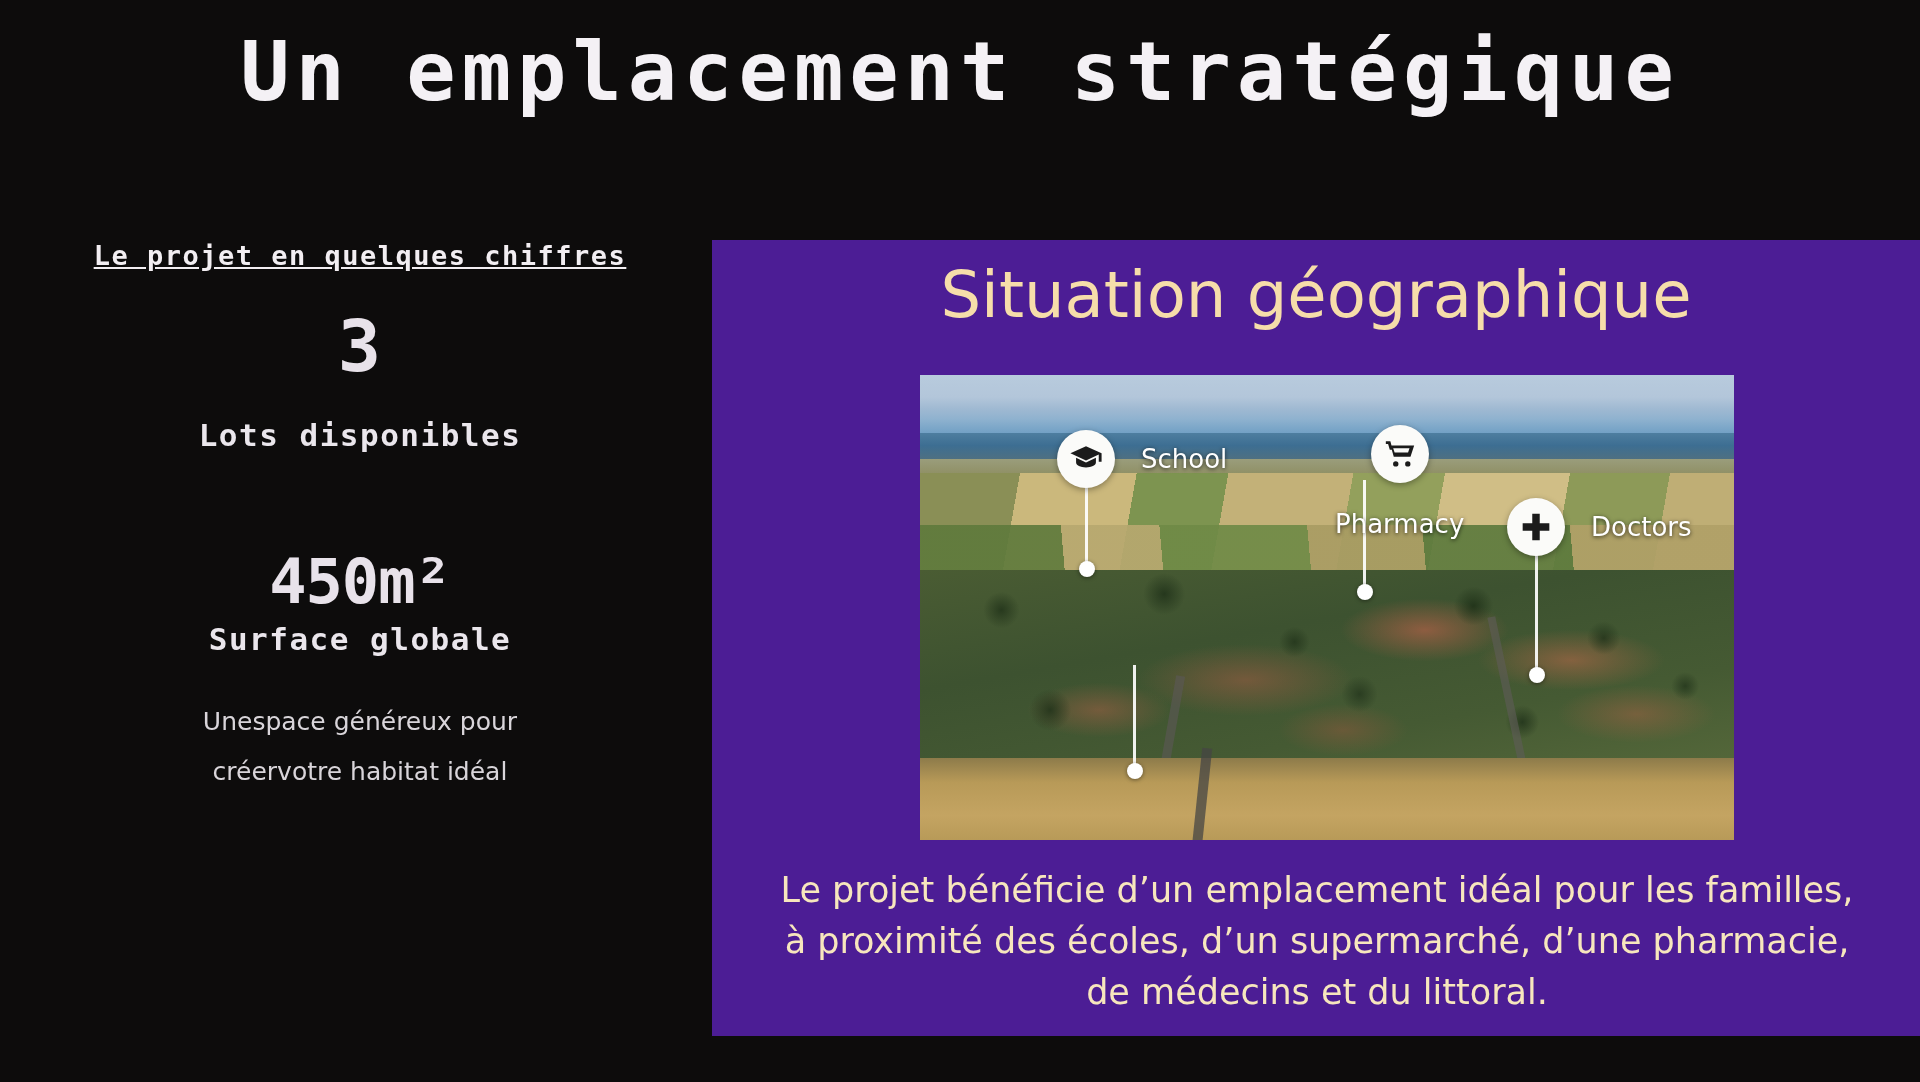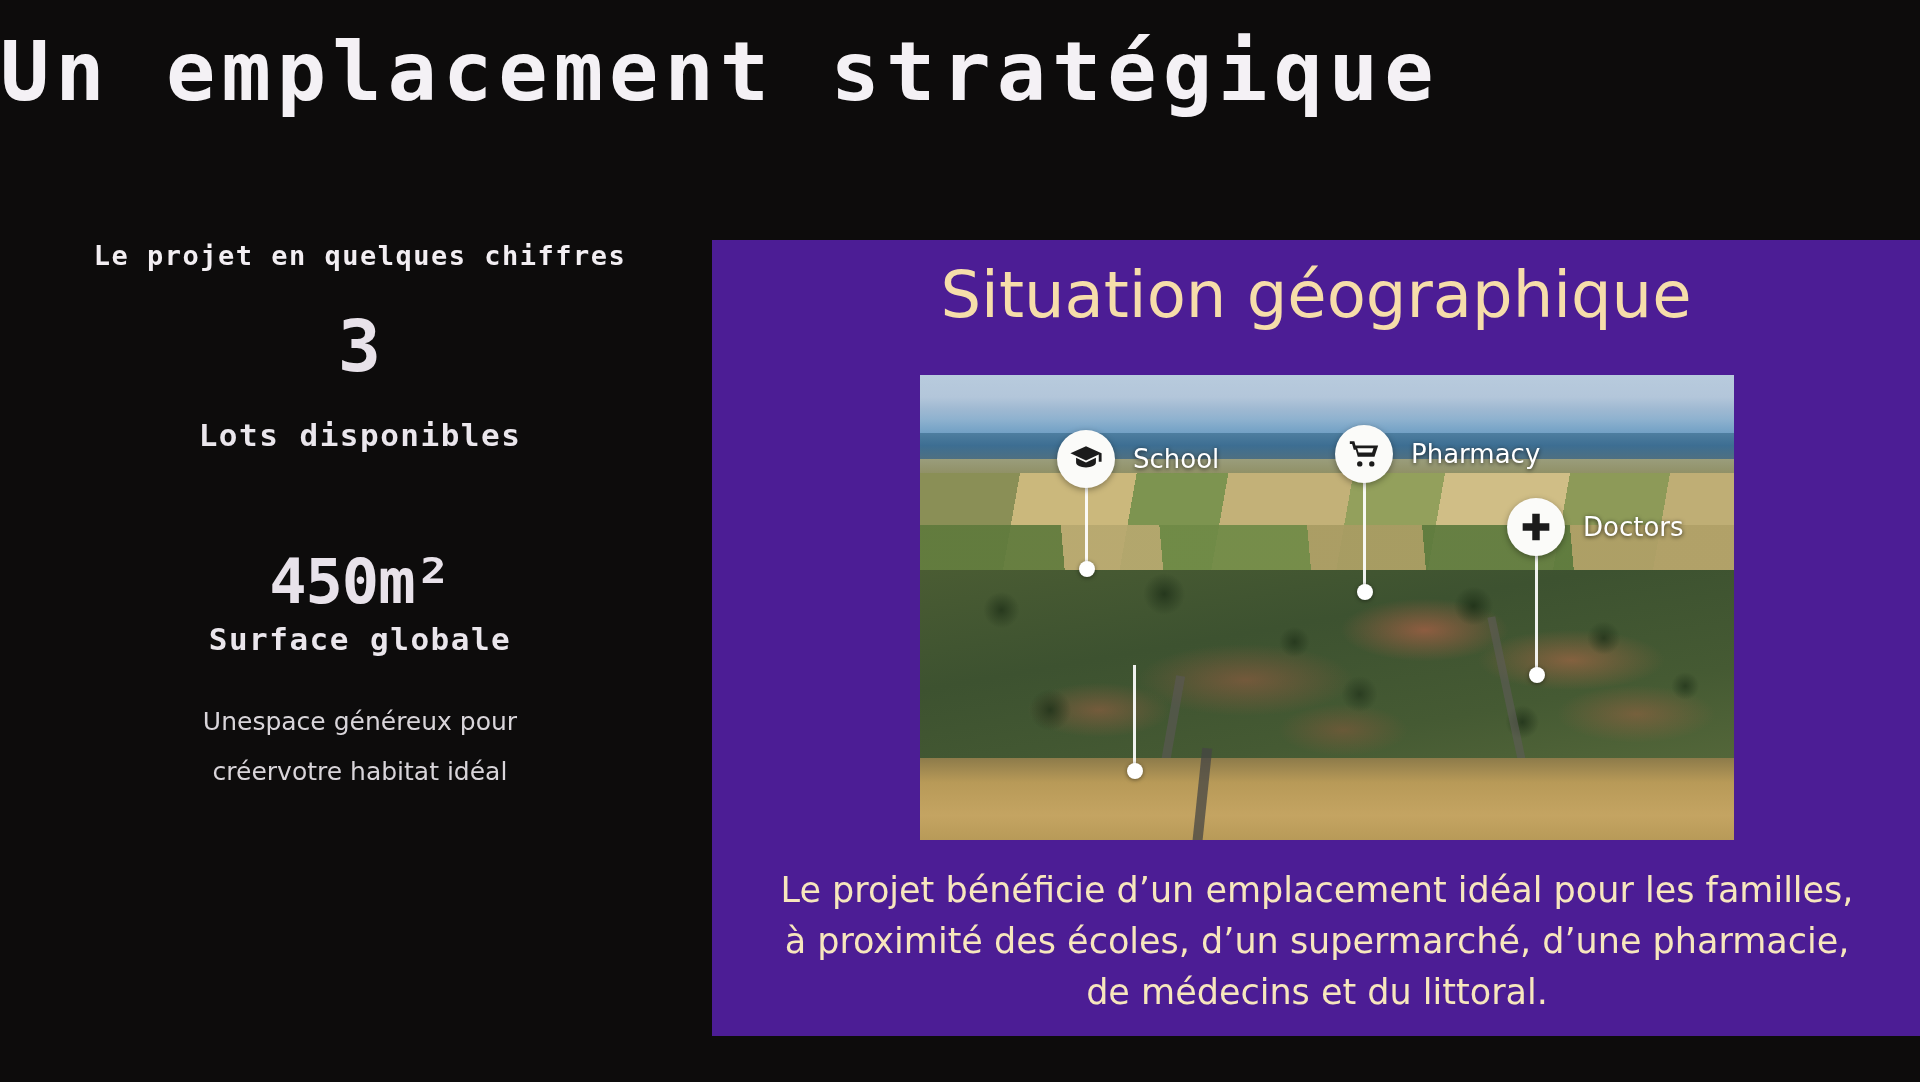--- a/index.html
+++ b/index.html
@@ -22,21 +22,21 @@
     background: #0d0c0c;
     overflow: hidden;
   }
 
   
   .slide-title {
     position: absolute;
     top: 24px;
     left: 0;
     width: 1920px;
-    text-align: left;
+    text-align: center;
     font-family: "DejaVu Sans Mono", monospace;
     font-weight: bold;
     font-size: 82px;
     letter-spacing: 6px;
     color: #f4f1f5;
     white-space: nowrap;
   }
 
   
   .left-col {
@@ -47,20 +47,21 @@
     text-align: center;
   }
   .left-heading {
     font-family: "DejaVu Sans Mono", monospace;
     font-weight: bold;
     font-size: 27px;
     letter-spacing: 1.5px;
     color: #f2eef2;
     margin: 0 0 10px 0;
     white-space: nowrap;
+    text-decoration: underline;
   }
   .stat-block { margin-top: 38px; }
   .stat-block.second { margin-top: 96px; text-align: center; }
 
   .stat-value {
     font-family: "DejaVu Sans Mono", monospace;
     font-weight: bold;
     color: #e8e2ea;
     line-height: 1.05;
   }
@@ -233,21 +234,21 @@
     height: 180px;
     background: rgba(95,92,88,.6);
     transform: rotate(-12deg);
   }
 
   
   .marker {
     position: absolute;
     display: flex;
     align-items: center;
-    gap: 18px;
+    gap: 26px;
   }
   .marker-bubble {
     width: 58px;
     height: 58px;
     border-radius: 50%;
     background: #fbfbf9;
     display: flex;
     align-items: center;
     justify-content: center;
     flex: 0 0 auto;
@@ -334,21 +335,21 @@
           <svg width="34" height="34" viewBox="0 0 24 24" aria-hidden="true">
             <path fill="#1b1b1b" d="M12 3 1 8l11 5 9-4.09V14h2V8L12 3z"></path>
             <path fill="#1b1b1b" d="M5 11.2v3.3c0 1.9 3.1 3.5 7 3.5s7-1.6 7-3.5v-3.3l-7 3.2-7-3.2z"></path>
           </svg>
         </span>
         <span class="marker-label">School</span>
       </div>
 
       <div class="pin-line" style="left:443px; top:105px; height:112px;"></div>
       <div class="pin-dot" style="left:437px; top:209px;"></div>
-      <div class="marker" style="left:415px; top:50px;">
+      <div class="marker" style="left:415px; top:50px;flex-direction:column;">
         <span class="marker-bubble">
           <svg width="34" height="34" viewBox="0 0 24 24" aria-hidden="true">
             <path fill="#1b1b1b" d="M2 3h3.2l.8 3H22l-2.6 8H7.6L6.2 9H4.8L3.6 5H2V3zm5.2 5 1 3h9.5l1-3H7.2z"></path>
             <circle fill="#1b1b1b" cx="9" cy="19" r="1.9"></circle>
             <circle fill="#1b1b1b" cx="17.5" cy="19" r="1.9"></circle>
           </svg>
         </span>
         <span class="marker-label">Pharmacy</span>
       </div>
 

